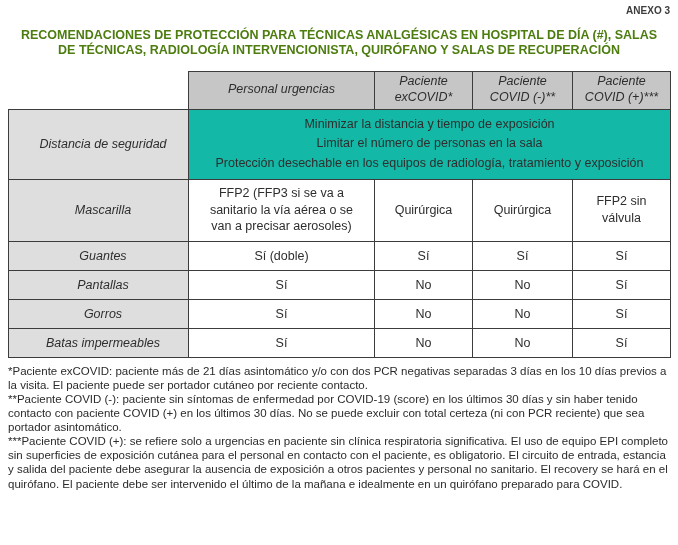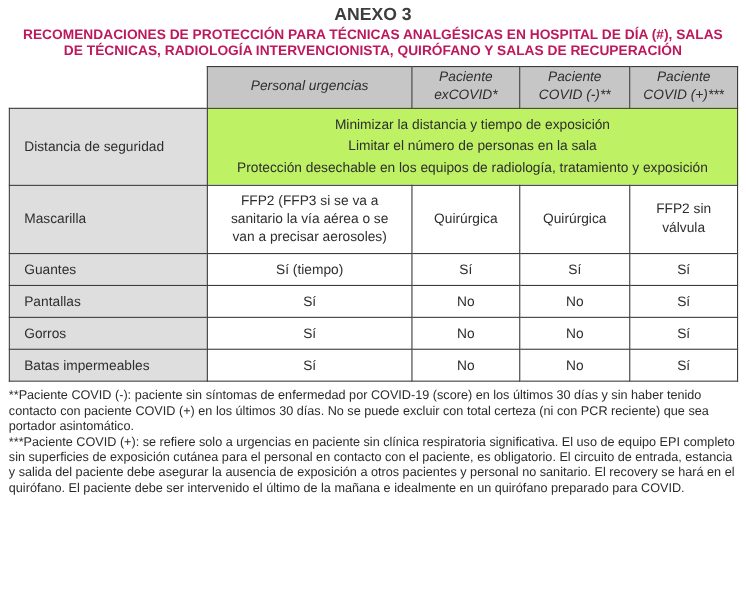--- a/index.html
+++ b/index.html
@@ -12,22 +12,22 @@
   html,body{margin:0;padding:0;}
   body{
     width:678px;height:545px;
     background:#ffffff;
     padding:5px 8px;
     overflow:hidden;
     font-family:"Liberation Sans", sans-serif;
     color:var(--text);
   }
   .title-block{text-align:center;margin-bottom:5px;}
-  .title{font-weight:bold;font-size:16px;color:#3d3d3d;margin-bottom:0;}
-  .subtitle{font-weight:bold;font-size:12.5px;line-height:1.22;color:#be185d;max-width:656px;margin:1px auto;}
+  .title{font-weight:bold;font-size:10px;color:#3d3d3d;margin-bottom:0;text-align:right;}
+  .subtitle{font-weight:bold;font-size:12.5px;line-height:1.22;color:#4d7c0f;max-width:656px;margin:12px auto;}
 
   table{
     border-collapse:collapse;
     width:662px;
     table-layout:fixed;
     margin:0 auto;
   }
   td{
     border:1px solid var(--border);
     font-size:12.5px;
@@ -38,28 +38,29 @@
   td.corner{border:none;background:transparent;}
   td.hd{
     background:var(--header_bg);
     font-style:italic;
     text-align:center;
     height:38px;
     line-height:1.25;
   }
   td.rl{
     background:var(--label_bg);
-    text-align:left;
+    font-style:italic;
+    text-align:center;
     padding-left:13px;
   }
   td.val{text-align:center;background:#fff;}
   tr.r-merged td{height:70px;}
   tr.r-mask td{height:62px;}
   tr.r-short td{height:29px;margin-top:47px;}
-  td.merged{text-align:center;background:#bef264;}
+  td.merged{text-align:center;background:#14b8a6;}
   td.merged div{line-height:1.55;}
   td.ffp2{padding:4px 12px;line-height:1.35;}
 
   .footnotes{margin-top:6px;width:662px;margin-left:auto;margin-right:auto;}
   .footnotes p{
     margin:0;
     font-size:11.5px;
     line-height:1.23;
     text-align:left;
     color:#2b2b2b;
@@ -102,21 +103,21 @@
     <tr class="r-mask">
       <td class="rl">Mascarilla</td>
       <td class="val ffp2">FFP2 (FFP3 si se va a sanitario la vía aérea o se van a precisar aerosoles)</td>
       <td class="val">Quirúrgica</td>
       <td class="val">Quirúrgica</td>
       <td class="val ffp2">FFP2 sin válvula</td>
     </tr>
 
     <tr class="r-short">
       <td class="rl">Guantes</td>
-      <td class="val">Sí (tiempo)</td>
+      <td class="val">Sí (doble)</td>
       <td class="val">Sí</td>
       <td class="val">Sí</td>
       <td class="val">Sí</td>
     </tr>
 
     <tr class="r-short">
       <td class="rl">Pantallas</td>
       <td class="val">Sí</td>
       <td class="val">No</td>
       <td class="val">No</td>
@@ -136,15 +137,16 @@
       <td class="val">Sí</td>
       <td class="val">No</td>
       <td class="val">No</td>
       <td class="val">Sí</td>
     </tr>
 
   </tbody>
 </table>
 
 <div class="footnotes">
+  <p>*Paciente exCOVID: paciente más de 21 días asintomático y/o con dos PCR negativas separadas 3 días en los 10 días previos a la visita. El paciente puede ser portador cutáneo por reciente contacto.</p>
   <p>**Paciente COVID (-): paciente sin síntomas de enfermedad por COVID-19 (score) en los últimos 30 días y sin haber tenido contacto con paciente COVID (+) en los últimos 30 días. No se puede excluir con total certeza (ni con PCR reciente) que sea portador asintomático.</p>
   <p>***Paciente COVID (+): se refiere solo a urgencias en paciente sin clínica respiratoria significativa. El uso de equipo EPI completo sin superficies de exposición cutánea para el personal en contacto con el paciente, es obligatorio. El circuito de entrada, estancia y salida del paciente debe asegurar la ausencia de exposición a otros pacientes y personal no sanitario. El recovery se hará en el quirófano. El paciente debe ser intervenido el último de la mañana e idealmente en un quirófano preparado para COVID.</p>
 </div>
 
 </body></html>

